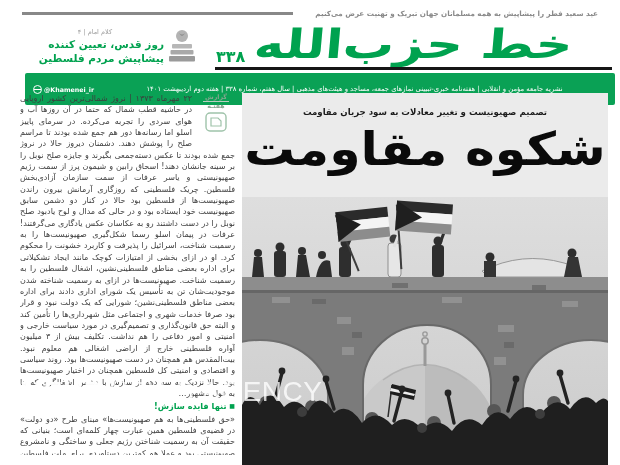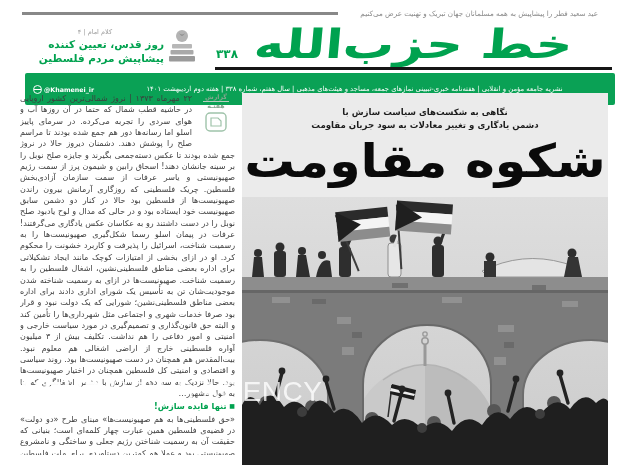--- a/index.html
+++ b/index.html
@@ -1,30 +1,30 @@
 <!DOCTYPE html>
 <html lang="fa"><head>
 <meta charset="utf-8">
 <style>
   html,body{margin:0;padding:0;background:#fff;}
   .page{position:relative;width:620px;height:465px;background:#ffffff;overflow:hidden;
         font-family:"DejaVu Sans",sans-serif;direction:rtl;}
   
-  .greeting-row{position:absolute;top:9px;left:22px;right:22px;display:flex;align-items:center;gap:22px;}
+  .greeting-row{position:absolute;top:9px;left:22px;right:22px;display:flex;align-items:center;gap:22px;font-weight:bold;}
   .greeting-text{font-size:7.2px;color:#8a8a8a;white-space:nowrap;}
   .greeting-rule{flex:1;height:2.5px;background:#888;}
   
   .kicker-small{position:absolute;top:28px;right:508px;font-size:6.5px;color:#9b9b9b;white-space:nowrap;margin-left:24px;}
   .left-title{position:absolute;top:38px;left:22px;width:142px;text-align:right;
               font-size:10.5px;font-weight:bold;color:#00A24F;line-height:13.5px;}
   .paper-icon{position:absolute;top:28px;left:166px;}
   .masthead{position:absolute;top:21px;left:215px;width:397px;height:46px;text-align:center;
             font-size:40px;line-height:46px;font-weight:bold;color:#00A24F;
             transform:scaleX(1.28) skewX(-4deg);transform-origin:center;white-space:nowrap;}
-  .issue-no{position:absolute;top:47px;left:216px;font-size:12px;font-weight:bold;color:#00A24F;}
+  .issue-no{position:absolute;top:47px;left:216px;font-size:16px;font-weight:bold;color:#00A24F;}
   .masthead-rule{position:absolute;top:67px;left:215px;width:397px;height:2.5px;background:#161616;}
   
   .info-bar{position:absolute;top:73px;left:25px;width:590px;height:32px;background:#0AA155;
             border-radius:2px;display:flex;align-items:center;padding:0 8px;box-sizing:border-box;
             color:#fff;font-size:6.8px;gap:8px;}
   .info-text{flex:1;text-align:center;white-space:nowrap;overflow:hidden;}
   .handle{display:flex;align-items:center;gap:2px;direction:ltr;font-size:6.3px;font-weight:bold;white-space:nowrap;}
   .globe-icon{width:7px;height:7px;border:1px solid #fff;border-radius:50%;display:inline-block;
               background:linear-gradient(to bottom,transparent 45%,#fff 45%,#fff 55%,transparent 55%);}
   
@@ -107,22 +107,21 @@
     <span class="body-text">«حق فلسطینی‌ها به هم صهیونیست‌ها» مبنای طرح «دو دولت» در قضیه‌ی فلسطین همین عبارت چهار کلمه‌ای است؛ بنیانی که حقیقت آن به رسمیت شناختن رژیم جعلی و ساختگی و نامشروع صهیونیستی بود و عملا هم کمترین دستاوردی برای ملت فلسطین نداشته است. از نظر تاریخی، شکست دولت‌های عربی در مواجهه نظامی با رژیم صهیونیستی برخی سران دولت‌های عربی را به این سو سوق داد</span>
     
   </div>
 
   <div class="watermark">
     <span class="wm-bold">MEHR</span><span class="wm-light">NEWS AGENCY</span>
   </div>
 
   <div class="feature">
     <div class="feature-kicker">
-      <div>نگاهی به شکست‌های سیاست سازش با</div>
-      <div>دشمن یادگاری و تغییر معادلات به سود جریان مقاومت</div>
+      <div>تصمیم صهیونیست و تغییر معادلات به سود جریان مقاومت</div>
     </div>
     <div class="headline">شکوه مقاومت</div>
 
     <svg class="photo" viewBox="0 0 366 268" preserveAspectRatio="none">
       <defs>
         <linearGradient id="sky" x1="0" y1="0" x2="0" y2="1">
           <stop offset="0" stop-color="#dedede"></stop>
             <stop offset="1" stop-color="#cbcbcb"></stop>
         </linearGradient>
       </defs>

